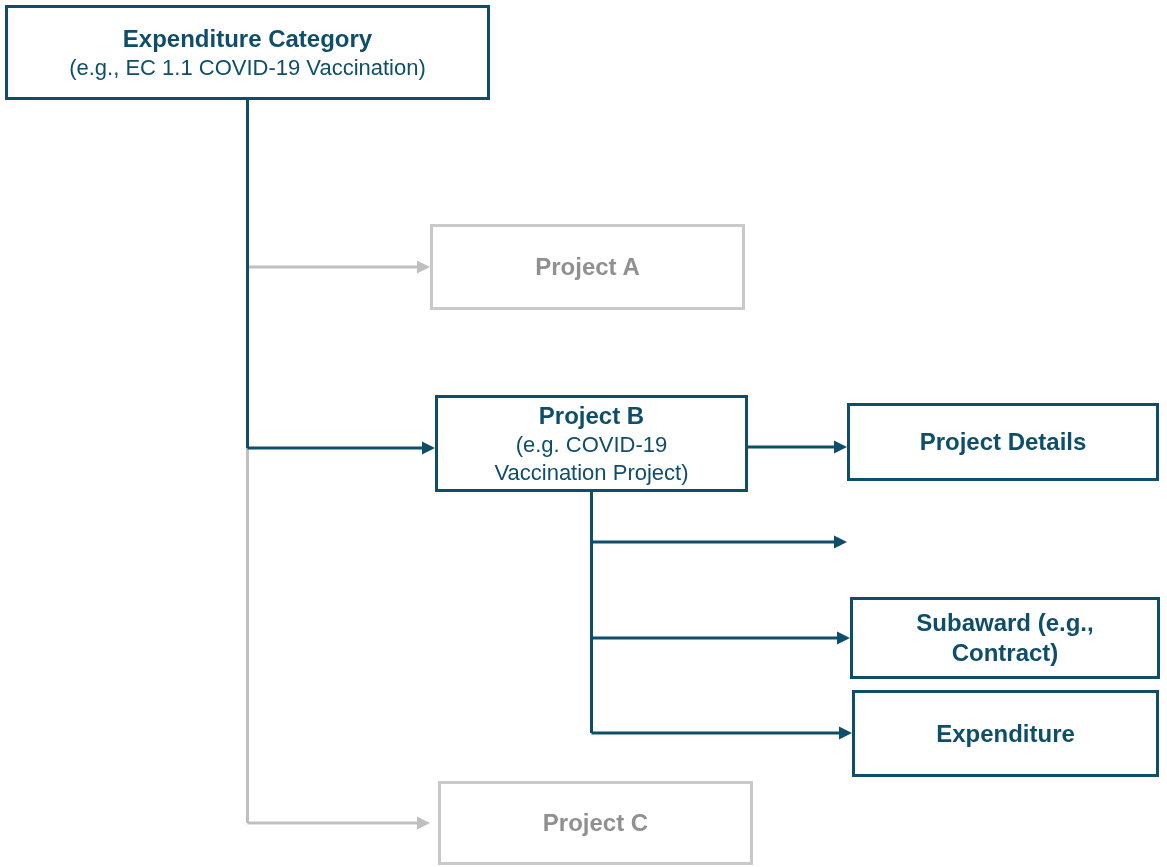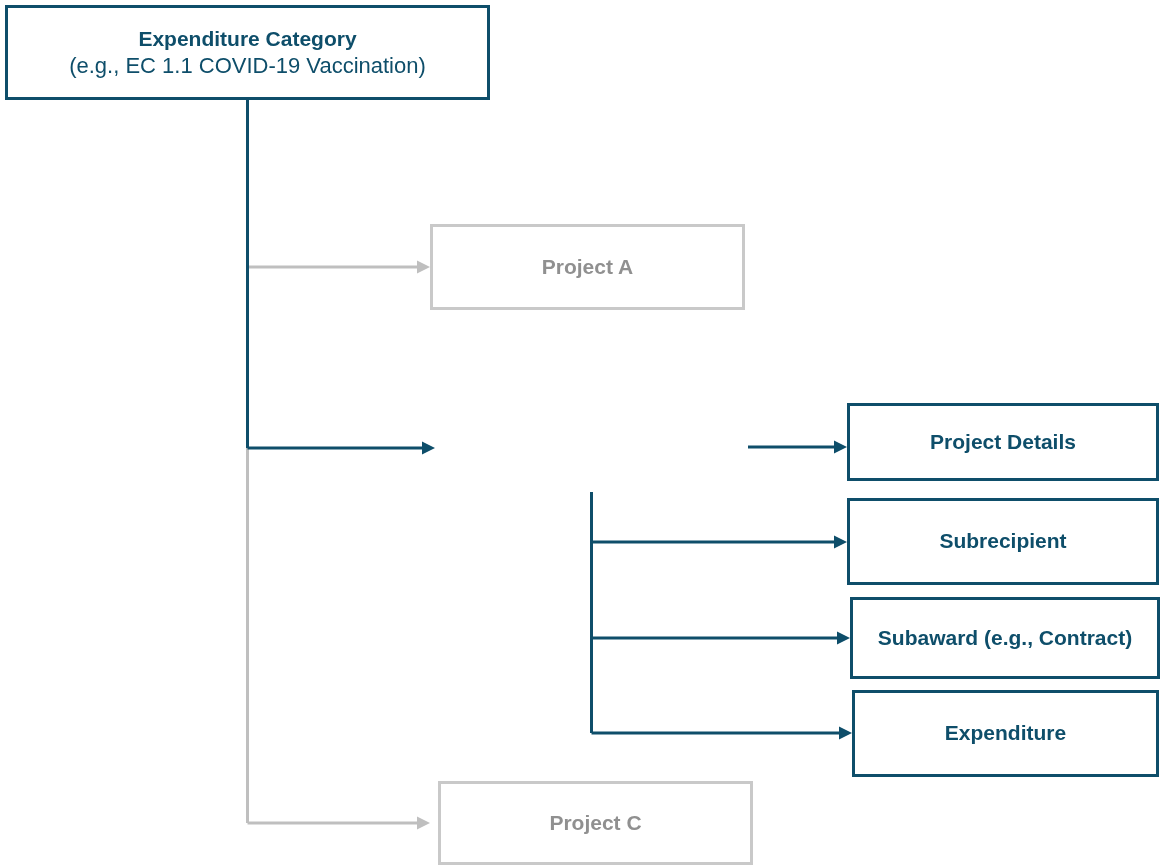--- a/index.html
+++ b/index.html
@@ -16,21 +16,21 @@
   .node {
     position: absolute;
     display: flex;
     flex-direction: column;
     justify-content: center;
     align-items: center;
     text-align: center;
     background: #ffffff;
     padding: 4px 10px;
   }
-  .node .title { font-weight: bold; font-size: 21px; line-height: 1.25; }
+  .node .title { font-weight: bold; font-size: 24px; line-height: 1.25; }
   .node .subtitle { font-size: 22px; line-height: 1.25; }
   .dark { border: 3px solid #0e4e6a; color: #0e4e6a; }
   .muted { border: 3px solid #c9c9c9; }
   .muted .title { color: #909090; }
 
   .n-expcat   { left: 5px;   top: 5px;   width: 485px; height: 95px; }
   .n-proja    { left: 430px; top: 224px; width: 315px; height: 86px; }
   .n-projb    { left: 435px; top: 395px; width: 313px; height: 97px; }
   .n-projb .subtitle { max-width: 260px; }
   .n-projc    { left: 438px; top: 781px; width: 315px; height: 84px; }
@@ -68,32 +68,33 @@
 
   <div class="node dark n-expcat">
     <div class="title">Expenditure Category</div>
     <div class="subtitle">(e.g., EC 1.1 COVID-19 Vaccination)</div>
   </div>
 
   <div class="node muted n-proja">
     <div class="title">Project A</div>
   </div>
 
+  <div class="node dark n-projb">
+    <div class="title">Project B</div>
+    <div class="subtitle">(e.g. COVID-19 Vaccination Project)</div>
+  </div>
 
   <div class="node muted n-projc">
     <div class="title">Project C</div>
   </div>
 
   <div class="node dark n-details">
     <div class="title">Project Details</div>
   </div>
 
-  <div class="node dark n-subrec">
-    <div class="title">Subrecipient</div>
-  </div>
 
   <div class="node dark n-expend">
     <div class="title">Expenditure</div>
   </div>
 
   <div class="node dark n-subaward">
     <div class="title">Subaward (e.g., Contract)</div>
   </div>
 
 </div>

